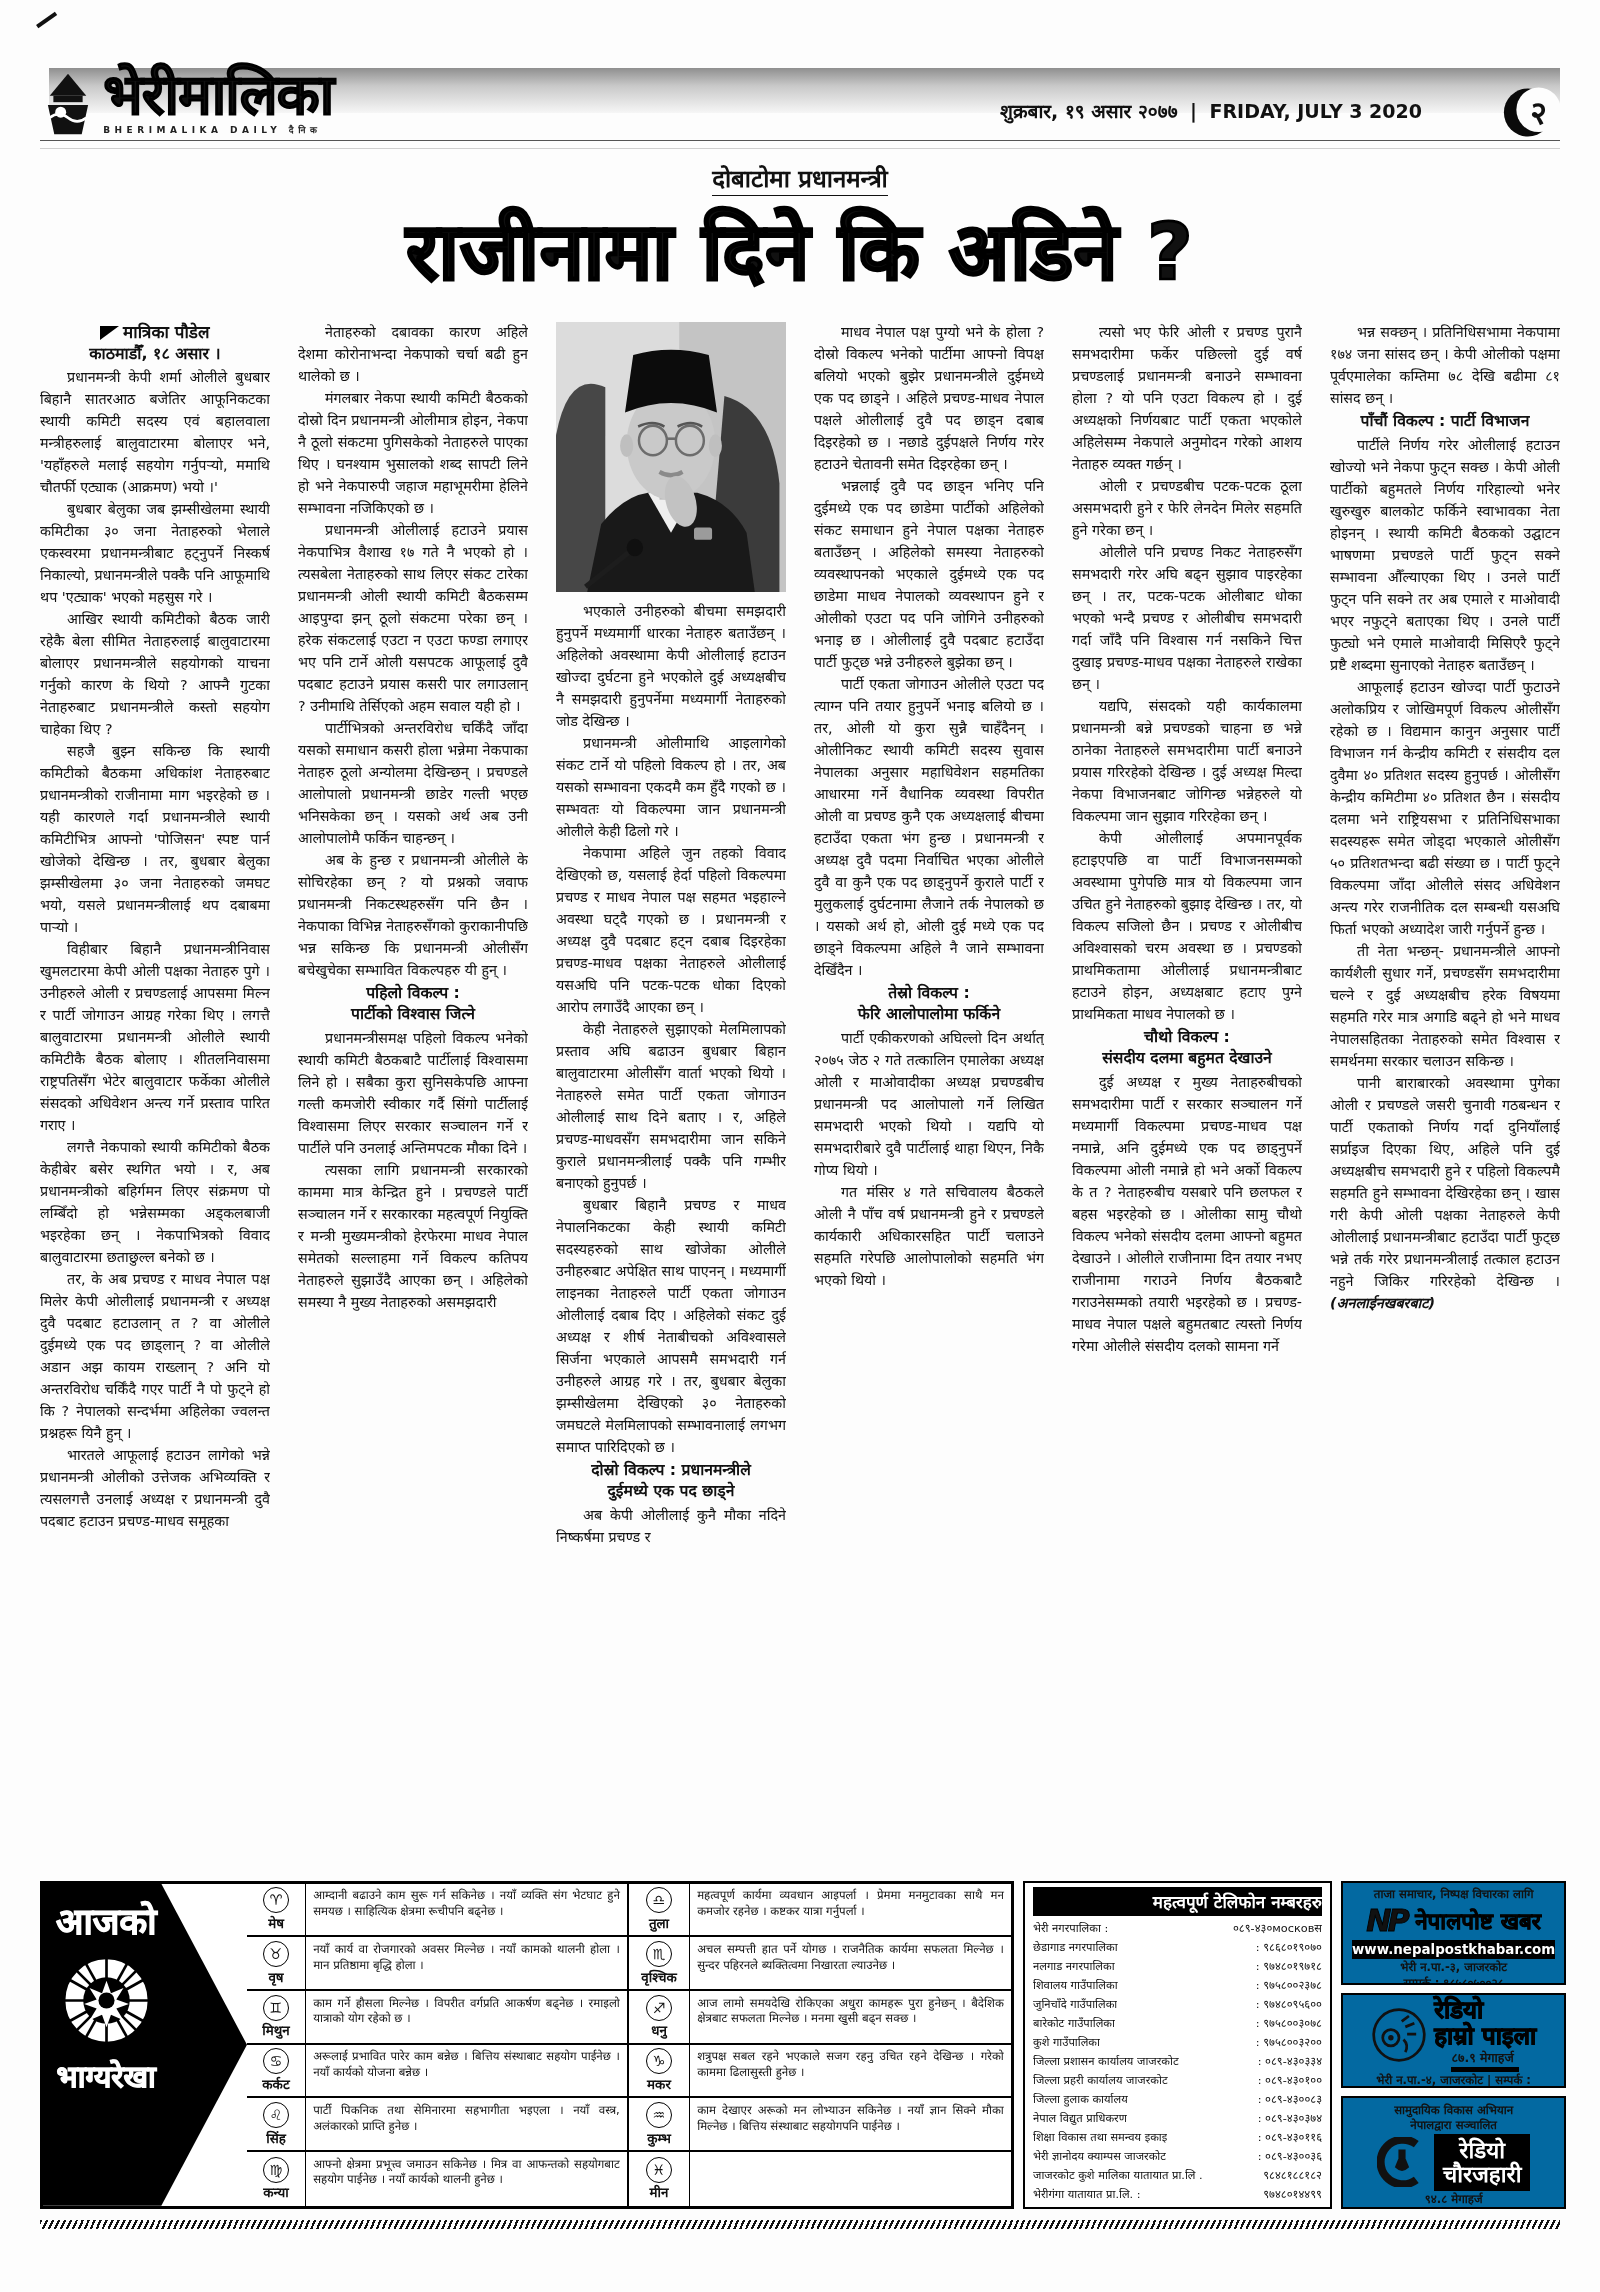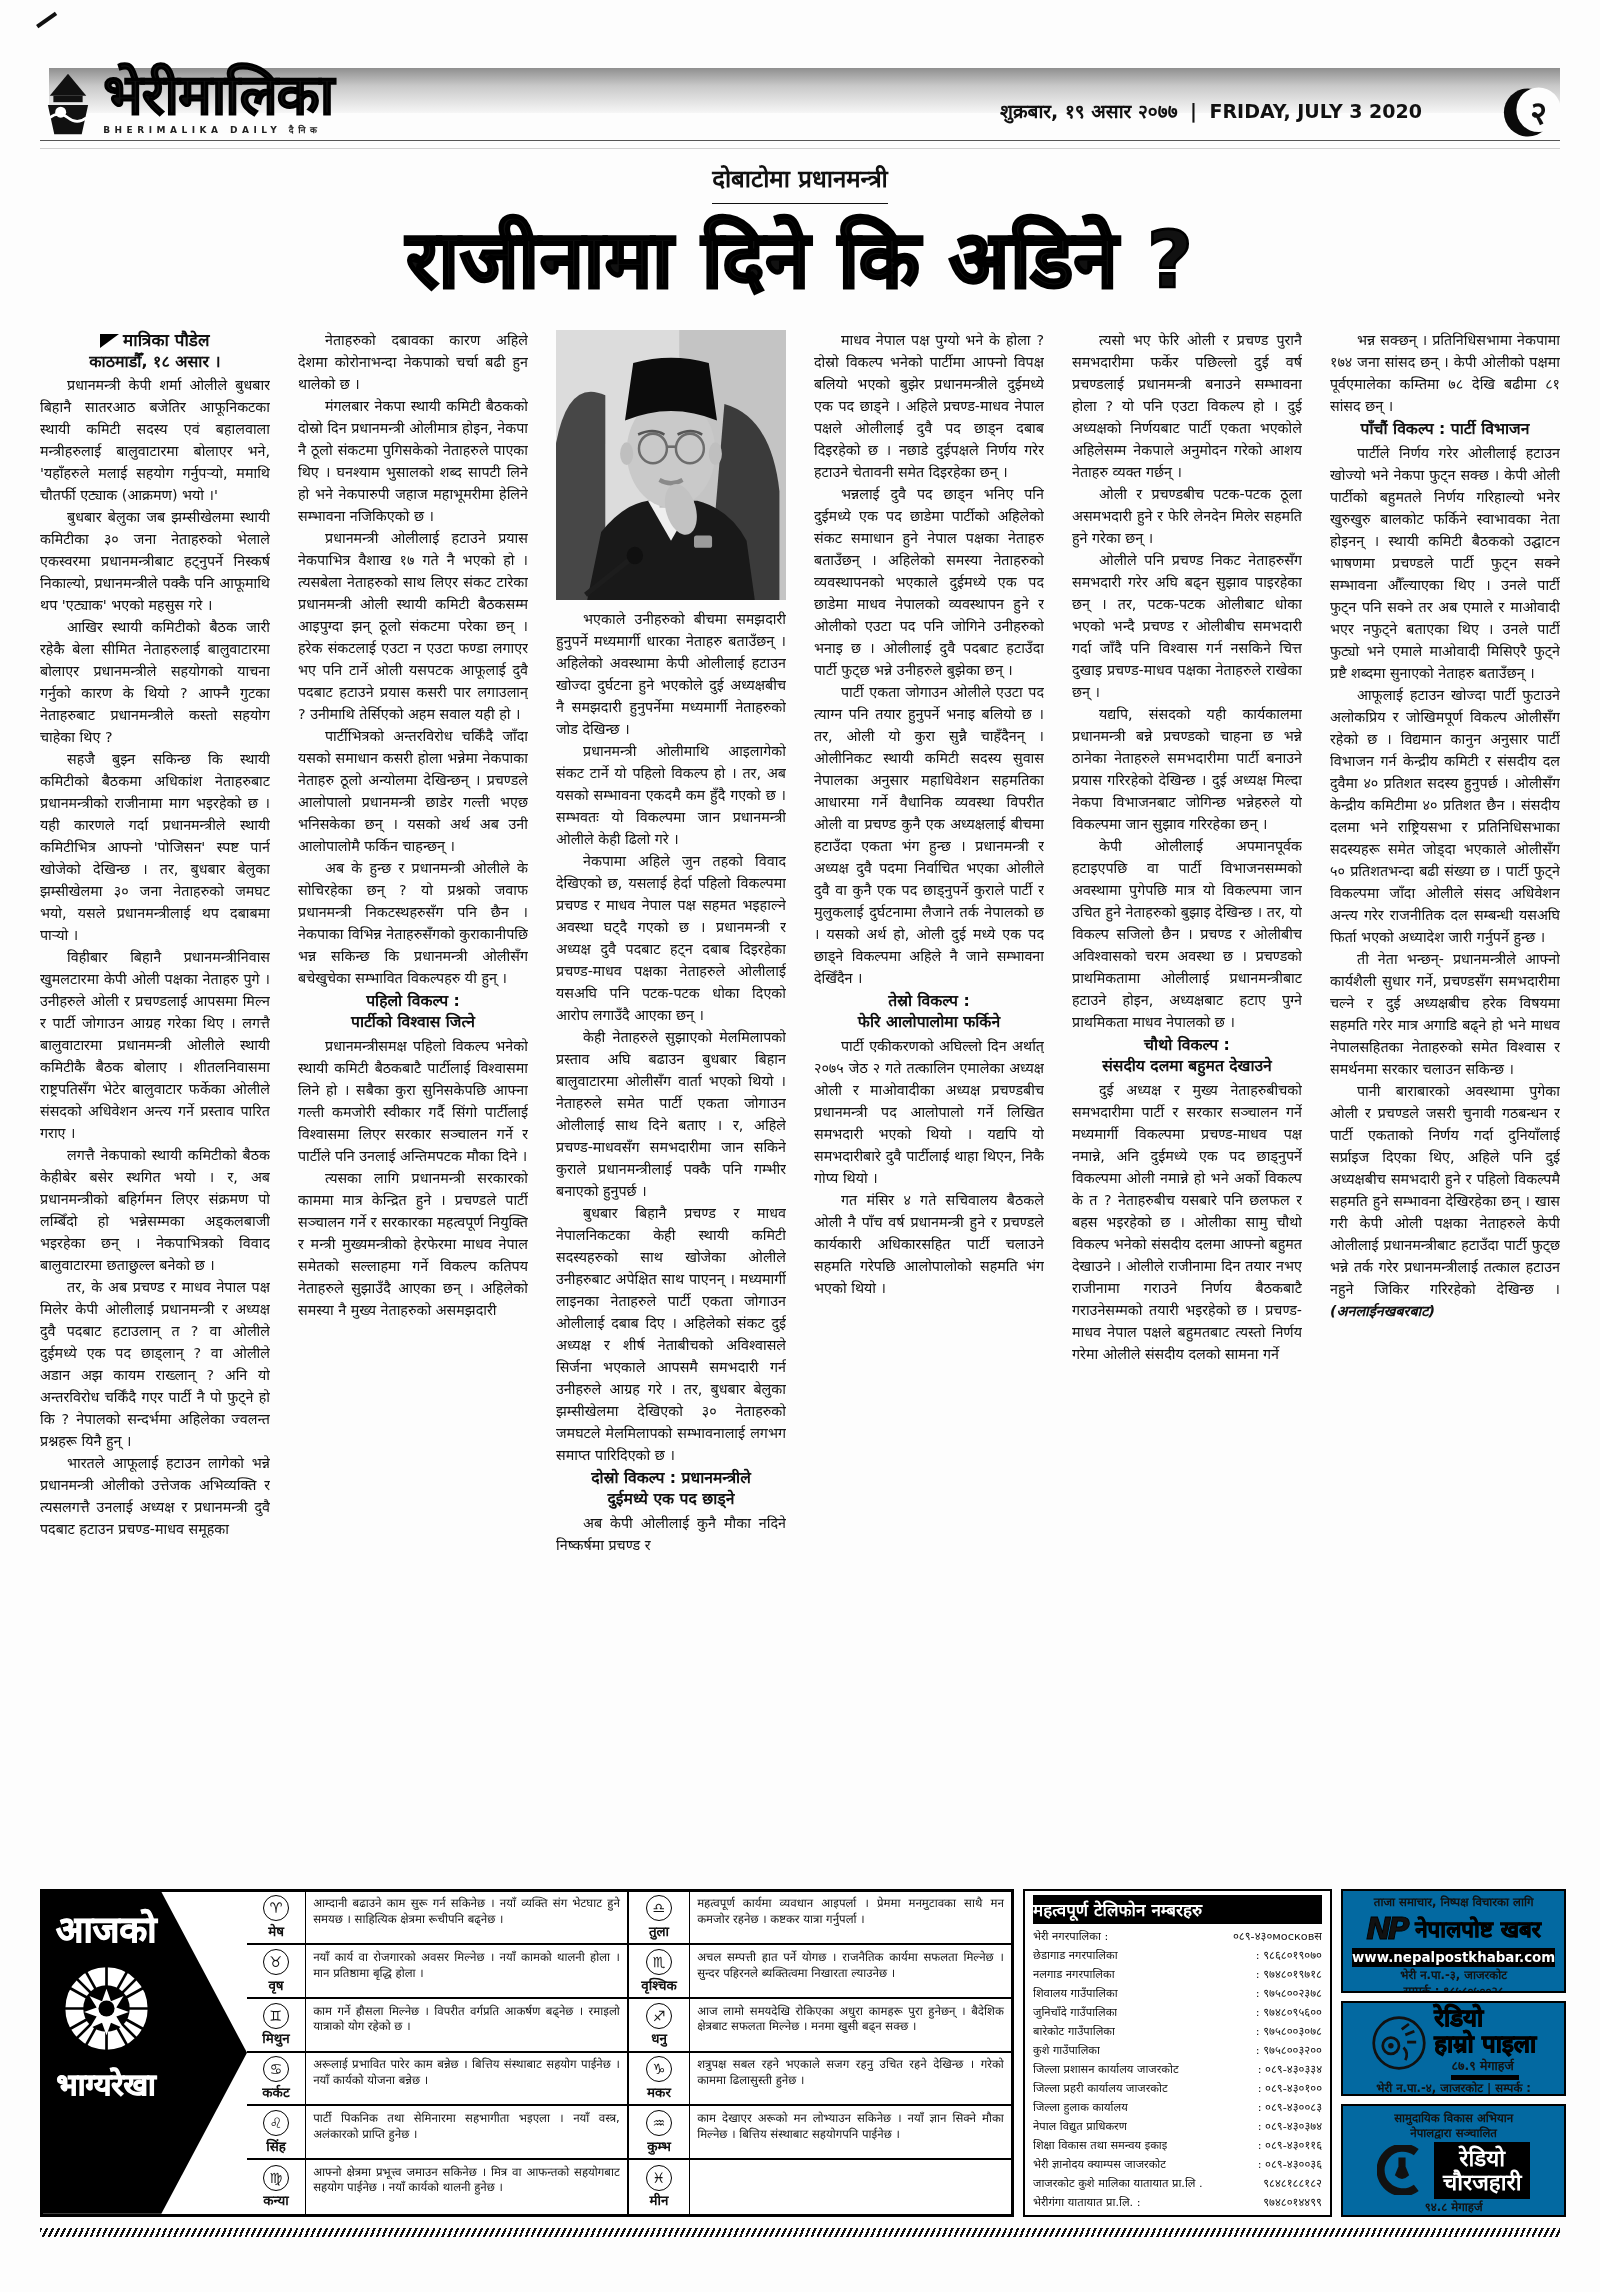--- a/index.html
+++ b/index.html
@@ -12,21 +12,21 @@
   .logo-wrap{display:flex;align-items:flex-end;gap:7.2px;}
   .logo-icon{width:56px;height:64px;}
   .logo-text{font-size:56px;font-weight:bold;line-height:0.95;letter-spacing:-0.9px;-webkit-text-stroke:1.3px #000;}
   .logo-tag{font-size:9px;letter-spacing:4.5px;font-weight:bold;color:#222;margin-top:1.8px;}
   .mast-date{margin-left:auto;display:flex;align-items:center;gap:12.5px;font-size:19px;font-weight:bold;padding-bottom:12.5px;}
   .pagenum{width:57px;height:57px;position:relative;margin-left:81px;margin-bottom:-5.4px;}
   .mast-rule{border:0;border-top:1.8px solid #555;margin:3.6px 0 0 0;}
   .foldmark{position:absolute;left:-5.4px;top:-12.5px;width:23px;height:3.6px;background:#111;transform:rotate(-35deg);}
   
   .head-sec{border-top:0.9px solid #cfcfcf;margin-top:7.2px;text-align:center;padding-top:12.5px;}
-  .kicker{display:inline-block;font-size:24px;font-weight:bold;border-bottom:1.8px solid #111;padding-bottom:9px;}
+  .kicker{display:inline-block;font-size:24px;font-weight:bold;border-bottom:1.8px solid #111;padding-bottom:1px;}
   .headline{font-size:79px;font-weight:bold;-webkit-text-stroke:2.7px #000;letter-spacing:0.9px;margin-top:14.3px;line-height:1.05;}
   
   .cols{display:flex;gap:28px;margin-top:27px;height:1546px;overflow:hidden;}
   .col{flex:1 1 0;min-width:0;text-align:justify;font-size:14.3px;line-height:22px;overflow:hidden;}
   .col p{margin:0;text-indent:27px;}
   .byline-name{font-weight:bold;text-align:center;font-size:17px;text-indent:0 !important;}
   .byline-place{font-weight:bold;text-align:center;font-size:16px;text-indent:0 !important;margin-bottom:1.8px !important;}
   .tri{display:inline-block;width:0;height:0;border-top:14.3px solid #000;border-right:19.7px solid transparent;vertical-align:middle;margin-right:3.6px;}
   .subhead{font-weight:bold;text-align:center;font-size:15.7px;line-height:20.6px;margin:2.7px 0;}
   .credit{font-style:italic;font-weight:bold;}
@@ -43,21 +43,21 @@
   .wheel{display:block;margin:9px auto 0 auto;}
   .horo-grid{flex:1;display:grid;grid-template-columns:59px 1fr 63px 1fr;grid-auto-rows:1fr;}
   .sign-cell{border-right:1.8px solid #000;border-bottom:2.7px solid #000;display:flex;flex-direction:column;align-items:center;justify-content:center;padding:1.8px 0;}
   .sign-cell.lastrow,.horo-text.lastrow{border-bottom:none;}
   .sign-icon{width:24px;height:24px;border:1.8px solid #000;border-radius:50%;display:flex;align-items:center;justify-content:center;font-size:14.3px;}
   .sign-name{font-weight:bold;font-size:13.4px;margin-top:0.9px;}
   .horo-text{border-bottom:2.7px solid #000;font-size:11.6px;line-height:15.7px;padding:4.5px 7.2px 1.8px 7.2px;overflow:hidden;text-align:justify;}
   .sign-cell.colsep{border-left:2.7px solid #000;}
   
   .phones{flex:0 0 309px;border:2.7px solid #000;box-sizing:border-box;padding:4.5px 8px;background:#fff;display:flex;flex-direction:column;}
-  .phones-title{background:#000;color:#fff;text-align:left;font-weight:bold;font-size:17px;padding:2.7px 0;margin-bottom:3.6px;}
+  .phones-title{background:#000;color:#fff;text-align:right;font-weight:bold;font-size:17px;padding:2.7px 0;margin-bottom:3.6px;}
   .phone-row{display:flex;justify-content:space-between;font-size:11.3px;line-height:19px;white-space:nowrap;overflow:hidden;}
   .phone-name{overflow:hidden;text-overflow:clip;}
   .phone-num{font-weight:normal;}
   
   .ads{flex:1;display:flex;flex-direction:column;gap:8px;}
   .ad{border:2.7px solid #000;box-sizing:border-box;background:#0369a1;text-align:center;padding:3.6px 3.6px;overflow:hidden;}
   .ad1{flex:1.05;}
   .ad2{flex:0.95;}
   .ad3{flex:1.15;}
   .ad-tag{font-size:11.6px;font-weight:bold;}

